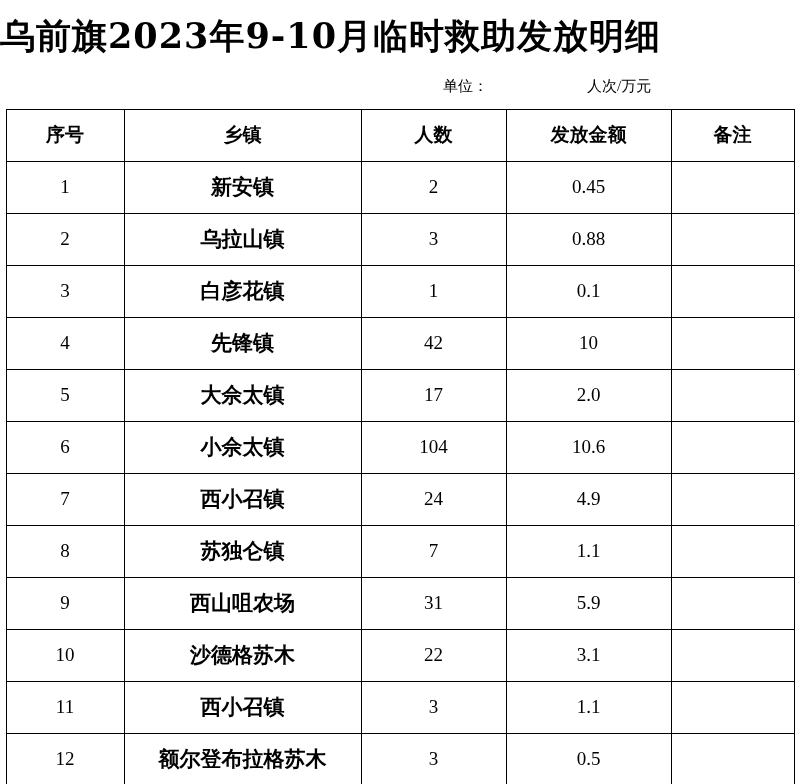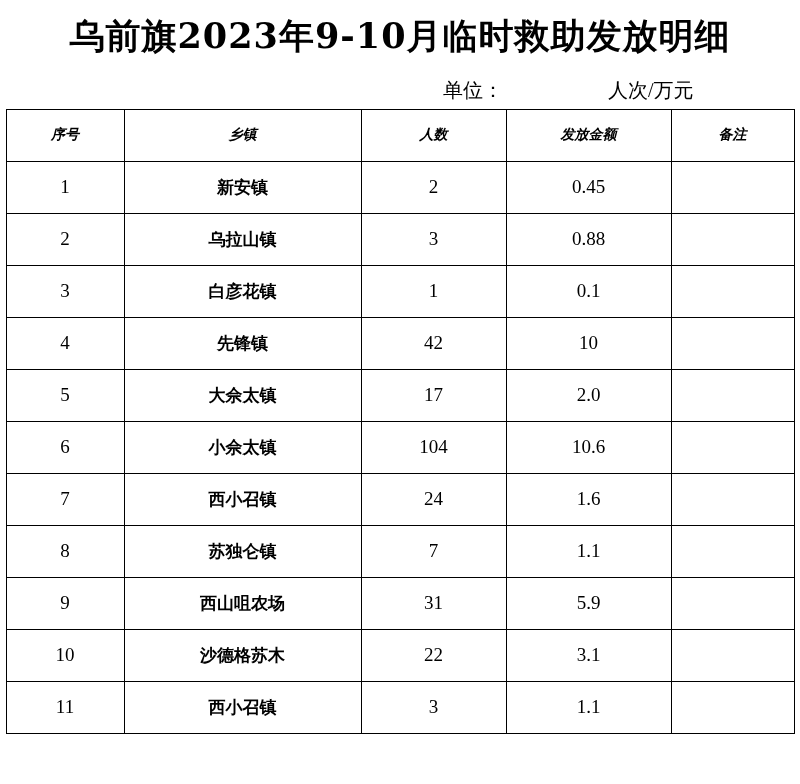--- a/index.html
+++ b/index.html
@@ -14,71 +14,69 @@
     color: #000000;
     overflow: hidden;
   }
   .page {
     width: 800px;
     height: 784px;
     position: relative;
     box-sizing: border-box;
   }
   .doc-title {
-    text-align: center;
     font-size: 35px;
     font-weight: bold;
     letter-spacing: 1px;
     margin: 14px 0 15px 0;
     line-height: 1.25;
     font-family: "DejaVu Serif", "Liberation Serif", serif;
   }
   .unit-row {
     position: relative;
     height: 30px;
     margin-top: 10px;
-    font-size: 20px;
+    font-size: 15px;
   }
   .unit-left {
     position: absolute;
     left: 443px;
     top: 4px;
     white-space: nowrap;
   }
   .unit-right {
     position: absolute;
-    left: 608px;
+    left: 587px;
     top: 4px;
     white-space: nowrap;
   }
   table.detail {
     border-collapse: collapse;
     width: 788px;
     margin: 6px auto 0 auto;
     table-layout: fixed;
   }
   table.detail th,
   table.detail td {
     border: 1px solid #000000;
     text-align: center;
     vertical-align: middle;
     height: 51px;
     padding: 0 2px;
   }
   table.detail th {
-    font-size: 14px;
+    font-size: 19px;
     font-weight: bold;
     font-family: "DejaVu Serif", "Liberation Serif", serif;
-    font-style: italic;
   }
   table.detail td.col-idx {
     font-size: 19px;
   }
   table.detail td.col-town {
-    font-size: 17px;
+    font-size: 21px;
     font-weight: bold;
     font-family: "DejaVu Serif", "Liberation Serif", serif;
   }
   table.detail td.col-num,
   table.detail td.col-amt {
     font-size: 19px;
   }
   table.detail td.col-note {
     font-size: 19px;
   }
@@ -157,21 +155,21 @@
         <td class="col-idx">6</td>
         <td class="col-town">小佘太镇</td>
         <td class="col-num">104</td>
         <td class="col-amt">10.6</td>
         <td class="col-note"></td>
       </tr>
       <tr>
         <td class="col-idx">7</td>
         <td class="col-town">西小召镇</td>
         <td class="col-num">24</td>
-        <td class="col-amt">1.6</td>
+        <td class="col-amt">4.9</td>
         <td class="col-note"></td>
       </tr>
       <tr>
         <td class="col-idx">8</td>
         <td class="col-town">苏独仑镇</td>
         <td class="col-num">7</td>
         <td class="col-amt">1.1</td>
         <td class="col-note"></td>
       </tr>
       <tr>
@@ -188,16 +186,23 @@
         <td class="col-amt">3.1</td>
         <td class="col-note"></td>
       </tr>
       <tr>
         <td class="col-idx">11</td>
         <td class="col-town">西小召镇</td>
         <td class="col-num">3</td>
         <td class="col-amt">1.1</td>
         <td class="col-note"></td>
       </tr>
+      <tr>
+        <td class="col-idx">12</td>
+        <td class="col-town">额尔登布拉格苏木</td>
+        <td class="col-num">3</td>
+        <td class="col-amt">0.5</td>
+        <td class="col-note"></td>
+      </tr>
     </tbody>
   </table>
 
 </div>
 
 </body></html>

